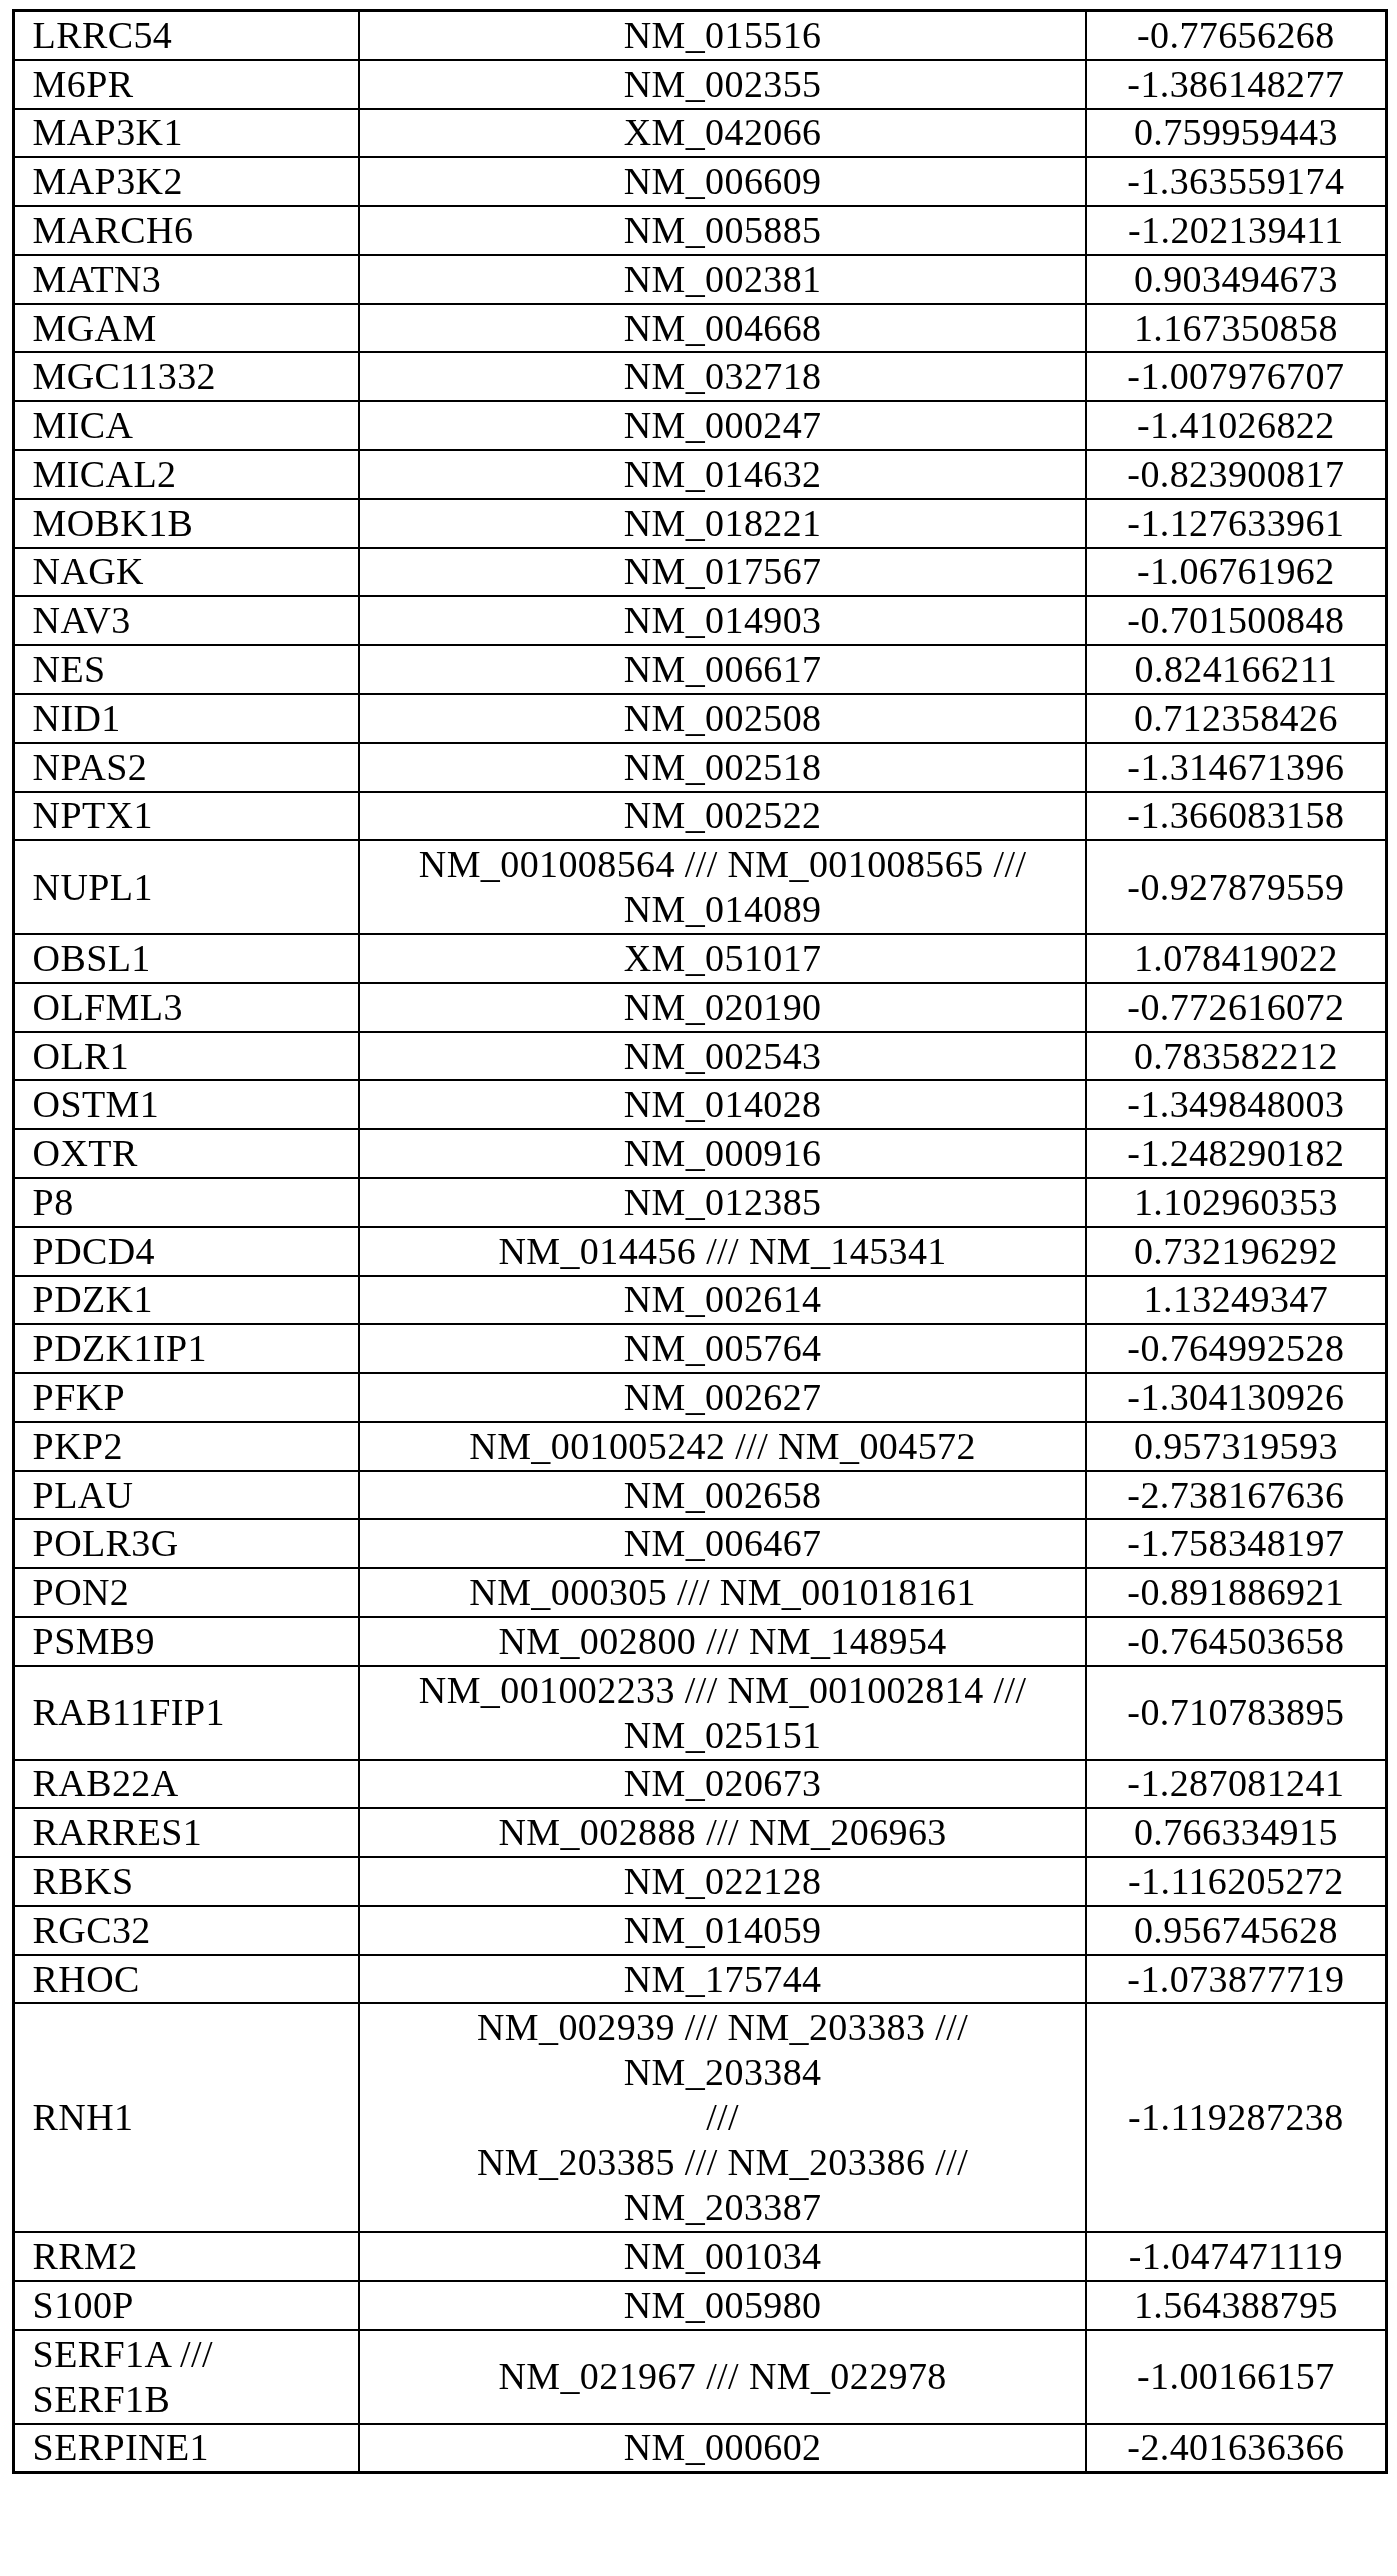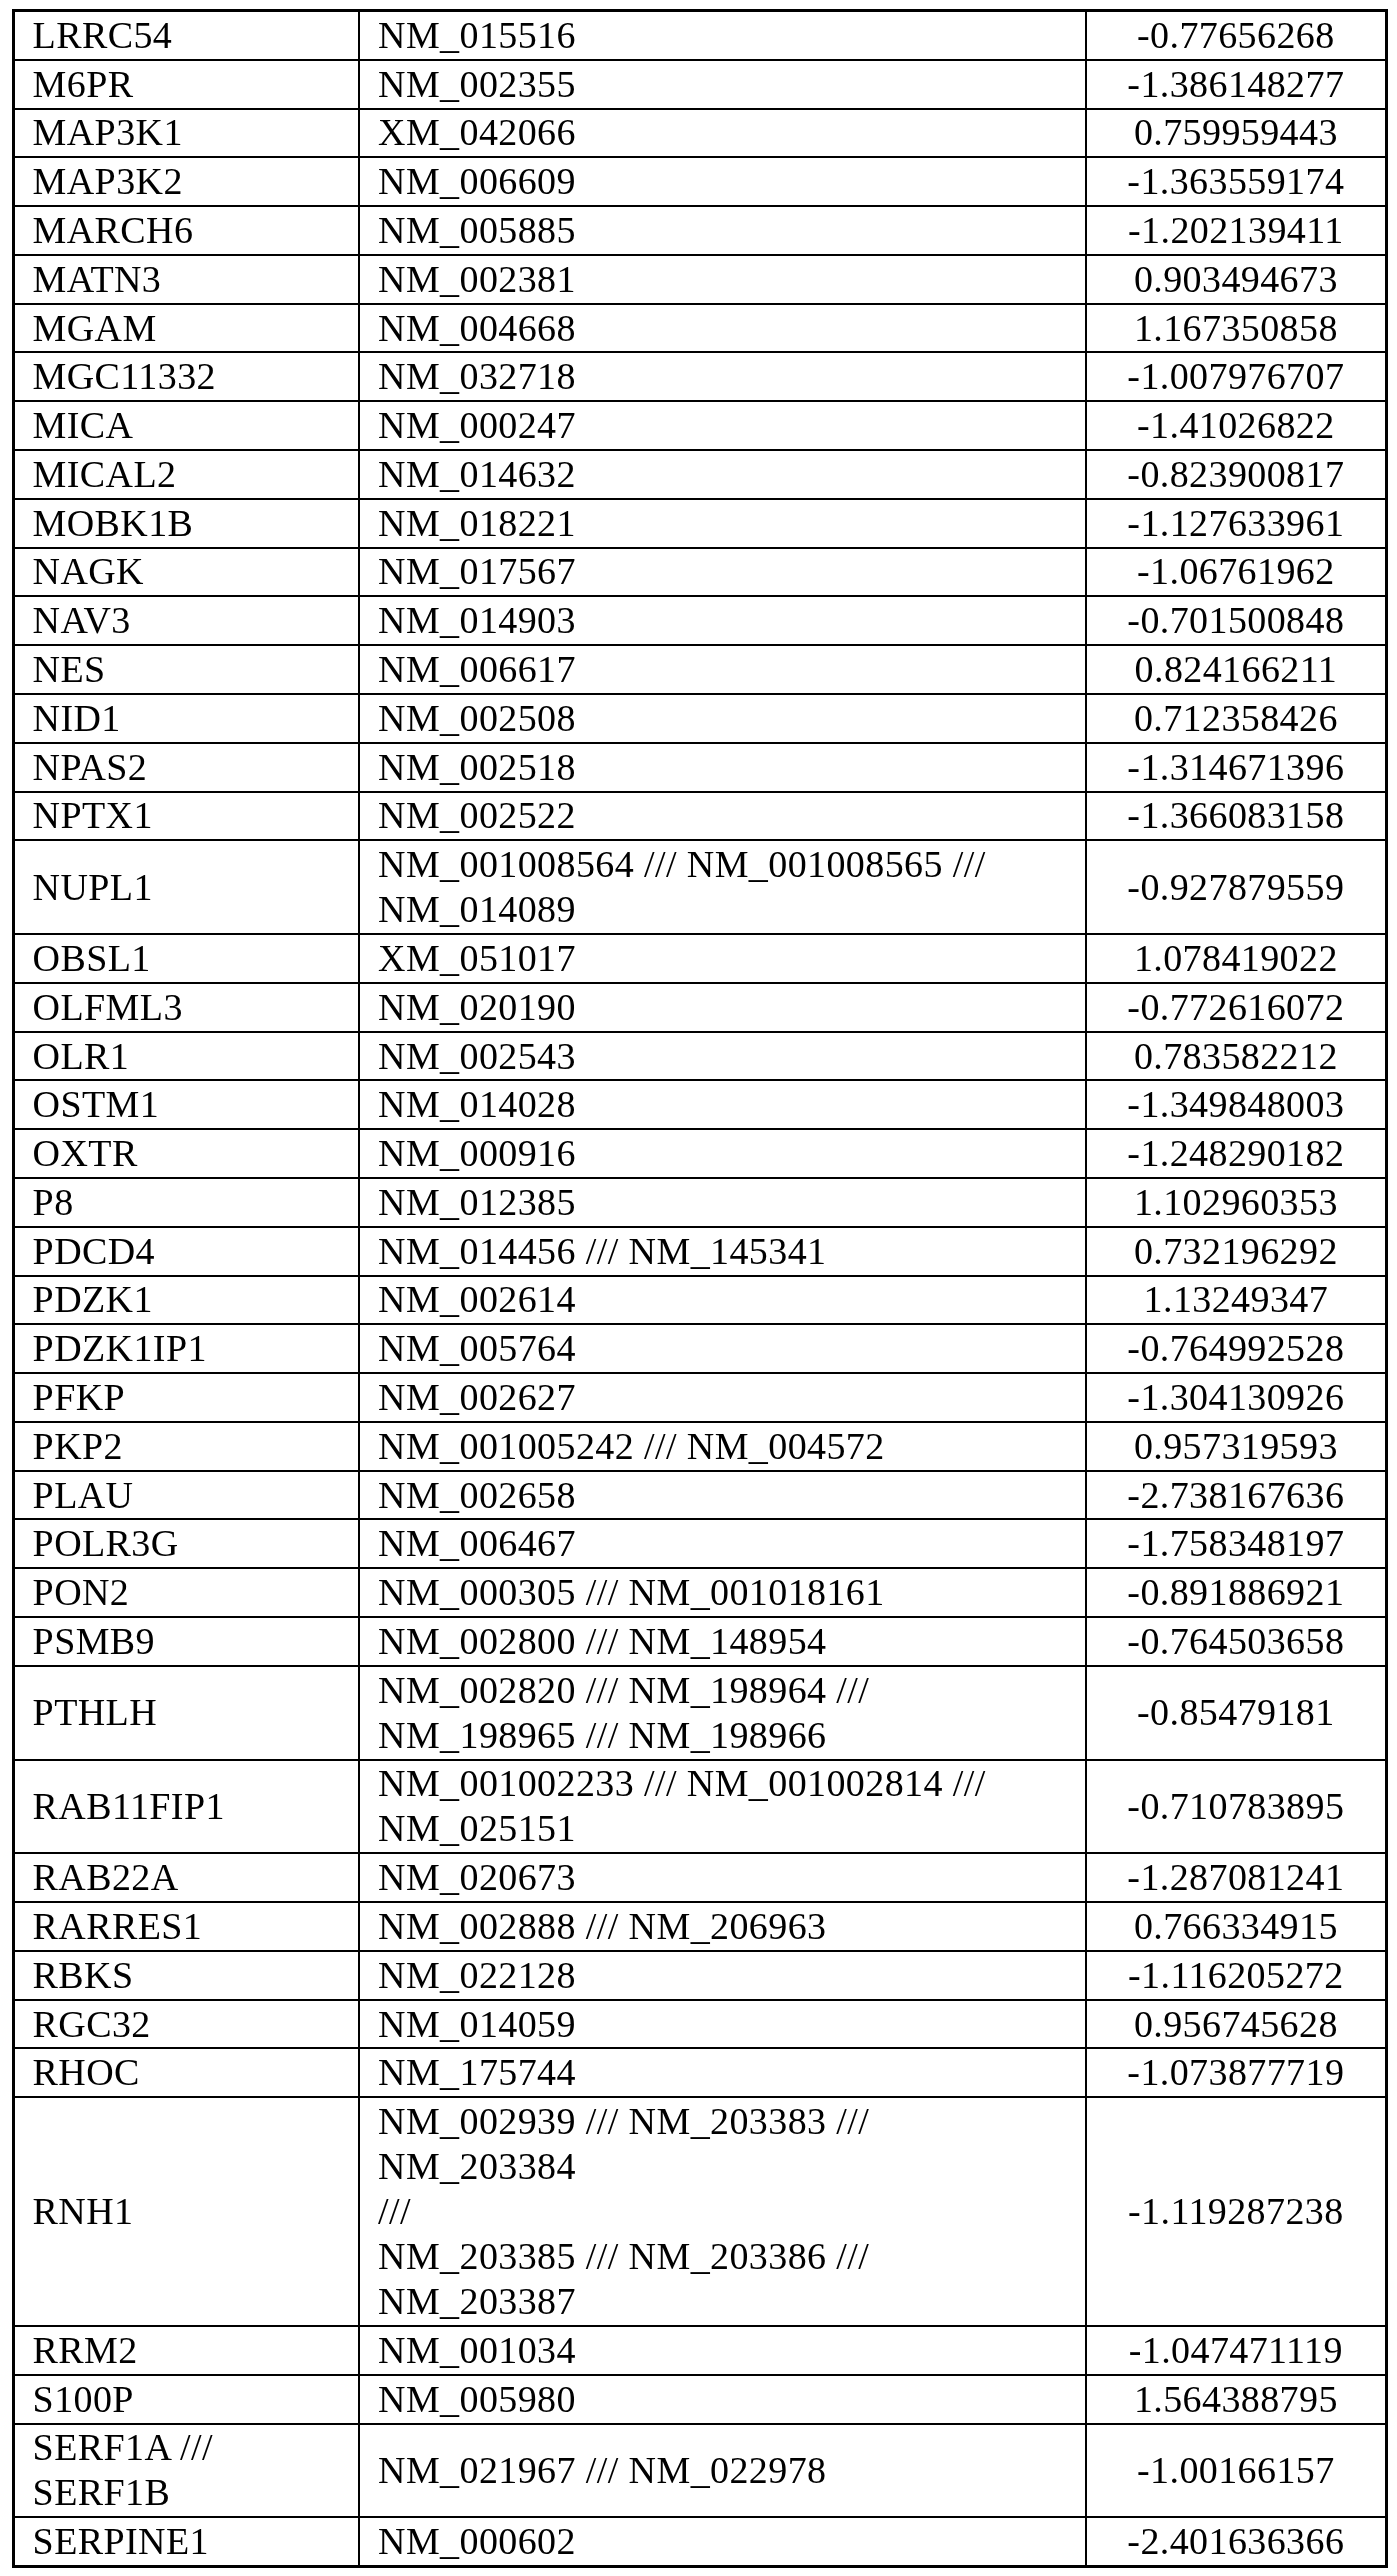--- a/index.html
+++ b/index.html
@@ -33,21 +33,21 @@
     border: 2.7px solid #000000;
     vertical-align: middle;
     padding: 0.9px 18px;
     font-size: 38px;
     line-height: 45px;
     white-space: pre-line;
     overflow: hidden;
     letter-spacing: 0.4px;
   }
   td.cell-gene  { text-align: left; margin-left: 35px; }
-  td.cell-acc   { text-align: left; }
+  td.cell-acc   { text-align: center; }
   td.cell-val   { text-align: center; }
 </style>
 </head>
 <body>
 
 <div class="scan-page">
   <table class="gene-table">
     <colgroup>
       <col class="c-gene">
       <col class="c-acc">
@@ -247,26 +247,20 @@
     <td class="cell-acc">NM_000305 /// NM_001018161</td>
     <td class="cell-val">-0.891886921</td>
   </tr>
 
   <tr>
     <td class="cell-gene">PSMB9</td>
     <td class="cell-acc">NM_002800 /// NM_148954</td>
     <td class="cell-val">-0.764503658</td>
   </tr>
 
-  <tr>
-    <td class="cell-gene">PTHLH</td>
-    <td class="cell-acc">NM_002820 /// NM_198964 ///
-NM_198965 /// NM_198966</td>
-    <td class="cell-val">-0.85479181</td>
-  </tr>
 
   <tr>
     <td class="cell-gene">RAB11FIP1</td>
     <td class="cell-acc">NM_001002233 /// NM_001002814 ///
 NM_025151</td>
     <td class="cell-val">-0.710783895</td>
   </tr>
 
   <tr>
     <td class="cell-gene">RAB22A</td>

